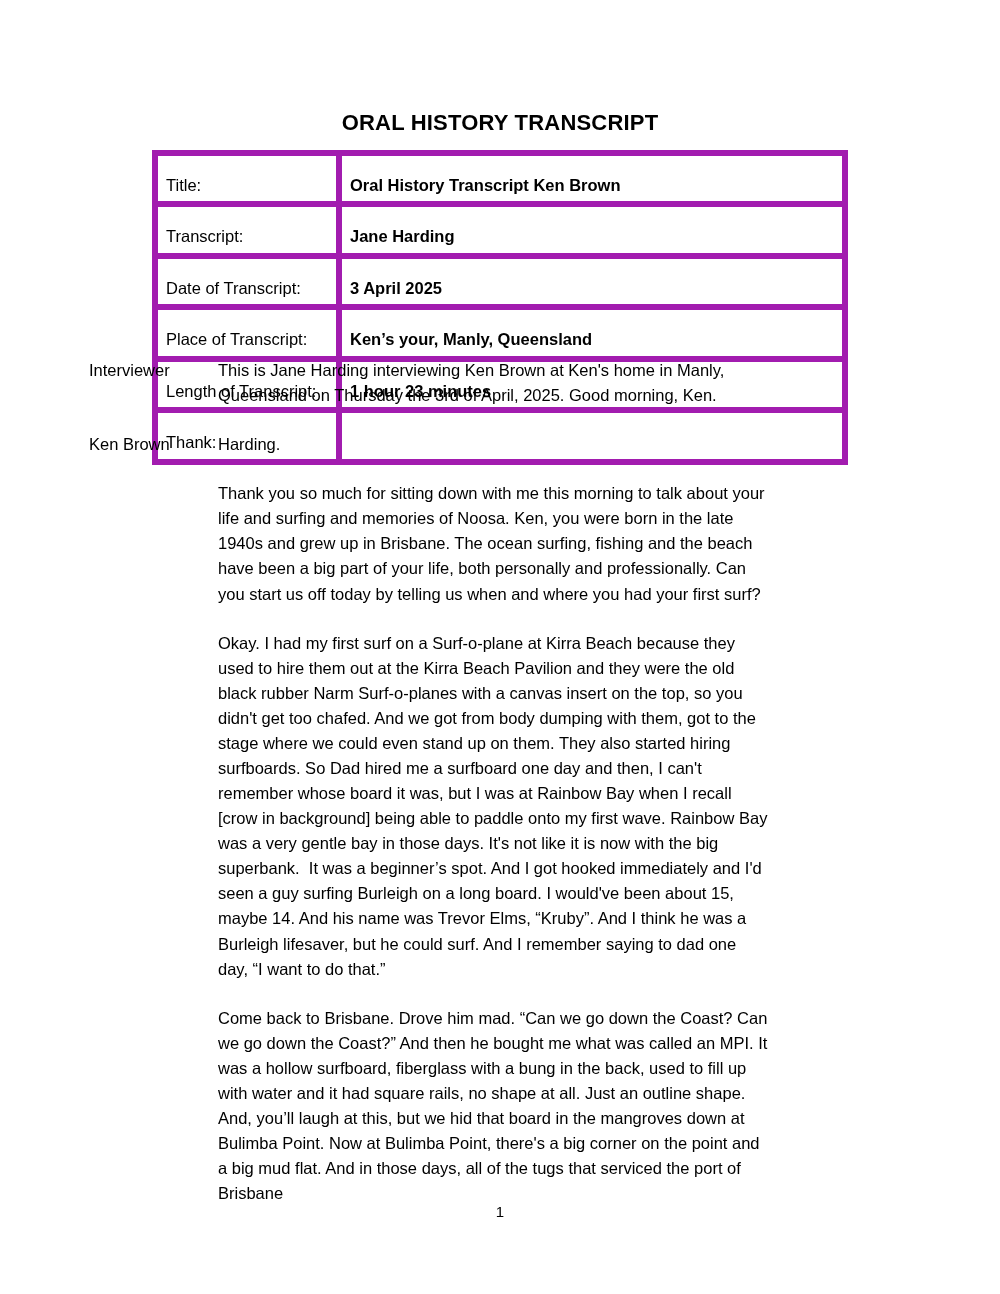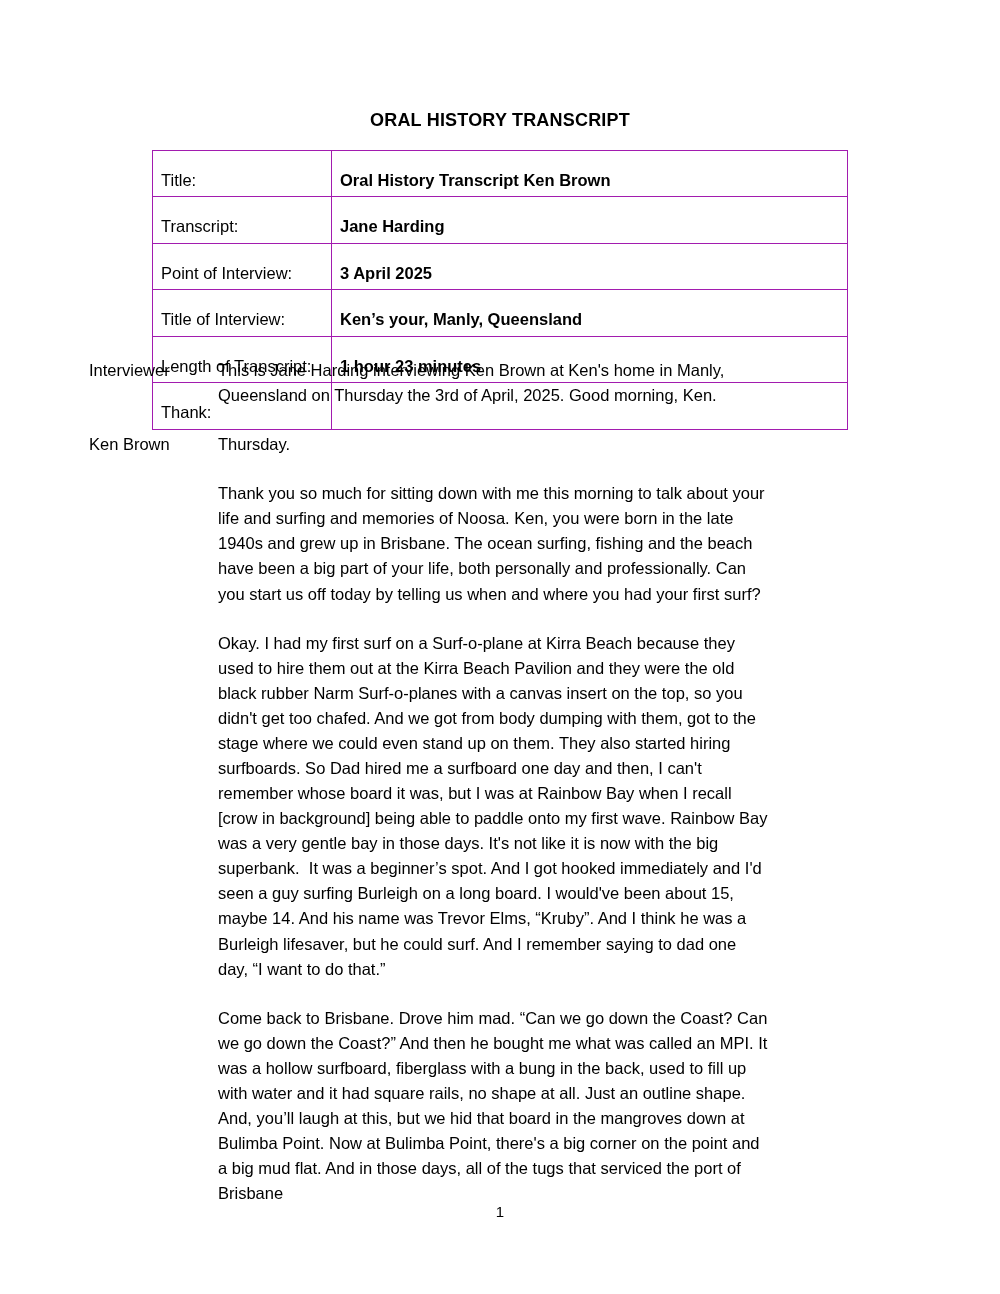--- a/index.html
+++ b/index.html
@@ -18,34 +18,34 @@
     background: #ffffff;
     box-sizing: border-box;
     overflow: hidden;
   }
   .doc-title {
     position: absolute;
     top: 110px;
     left: 0;
     width: 1000px;
     text-align: center;
-    font-size: 18px;
+    font-size: 22px;
     font-weight: bold;
     letter-spacing: 0.2px;
   }
   .meta-table {
     position: absolute;
     top: 150px;
     left: 152px;
     width: 696px;
     border-collapse: collapse;
     table-layout: fixed;
   }
   .meta-table td {
-    border: 1px solid #a21caf;
+    border: 6px solid #a21caf;
     padding: 18px 0 4px 8px;
     font-size: 16.5px;
     line-height: 1.42;
     vertical-align: top;
   }
   .meta-table td.label {
     width: 170px;
     font-weight: normal;
   }
   .meta-table td.value {
@@ -106,25 +106,25 @@
     <tbody>
       <tr>
         <td class="label">Title:</td>
         <td class="value">Oral History Transcript Ken Brown</td>
       </tr>
       <tr>
         <td class="label">Transcript:</td>
         <td class="value">Jane Harding</td>
       </tr>
       <tr>
-        <td class="label">Point of Interview:</td>
+        <td class="label">Date of Transcript:</td>
         <td class="value">3 April 2025</td>
       </tr>
       <tr>
-        <td class="label">Title of Interview:</td>
+        <td class="label">Place of Transcript:</td>
         <td class="value">Ken’s your, Manly, Queensland</td>
       </tr>
       <tr>
         <td class="label">Length of Transcript:</td>
         <td class="value">1 hour 23 minutes</td>
       </tr>
       <tr>
         <td class="label">Thank:</td>
         <td class="value empty"></td>
       </tr>
@@ -136,21 +136,21 @@
     <div class="block">
       <div class="speaker">Interviewer</div>
       <div class="lines">
         <p>This is Jane Harding interviewing Ken Brown at Ken's home in Manly, Queensland on Thursday the 3rd of April, 2025. Good morning, Ken.</p>
       </div>
     </div>
 
     <div class="block">
       <div class="speaker">Ken Brown</div>
       <div class="lines">
-        <p>Thursday.</p>
+        <p>Harding.</p>
         <p>Thank you so much for sitting down with me this morning to talk about your life and surfing and memories of Noosa. Ken, you were born in the late 1940s and grew up in Brisbane. The ocean surfing, fishing and the beach have been a big part of your life, both personally and professionally. Can you start us off today by telling us when and where you had your first surf?</p>
         <p>Okay. I had my first surf on a Surf-o-plane at Kirra Beach because they used to hire them out at the Kirra Beach Pavilion and they were the old black rubber Narm Surf-o-planes with a canvas insert on the top, so you didn't get too chafed. And we got from body dumping with them, got to the stage where we could even stand up on them. They also started hiring surfboards. So Dad hired me a surfboard one day and then, I can't remember whose board it was, but I was at Rainbow Bay when I recall [crow in background] being able to paddle onto my first wave. Rainbow Bay was a very gentle bay in those days. It's not like it is now with the big superbank.  It was a beginner’s spot. And I got hooked immediately and I'd seen a guy surfing Burleigh on a long board. I would've been about 15, maybe 14. And his name was Trevor Elms, “Kruby”. And I think he was a Burleigh lifesaver, but he could surf. And I remember saying to dad one day, “I want to do that.”</p>
         <p>Come back to Brisbane. Drove him mad. “Can we go down the Coast? Can we go down the Coast?” And then he bought me what was called an MPI. It was a hollow surfboard, fiberglass with a bung in the back, used to fill up with water and it had square rails, no shape at all. Just an outline shape. And, you’ll laugh at this, but we hid that board in the mangroves down at Bulimba Point. Now at Bulimba Point, there's a big corner on the point and a big mud flat. And in those days, all of the tugs that serviced the port of Brisbane</p>
       </div>
     </div>
 
   </div>
 
   <div class="page-number">1</div>
 

